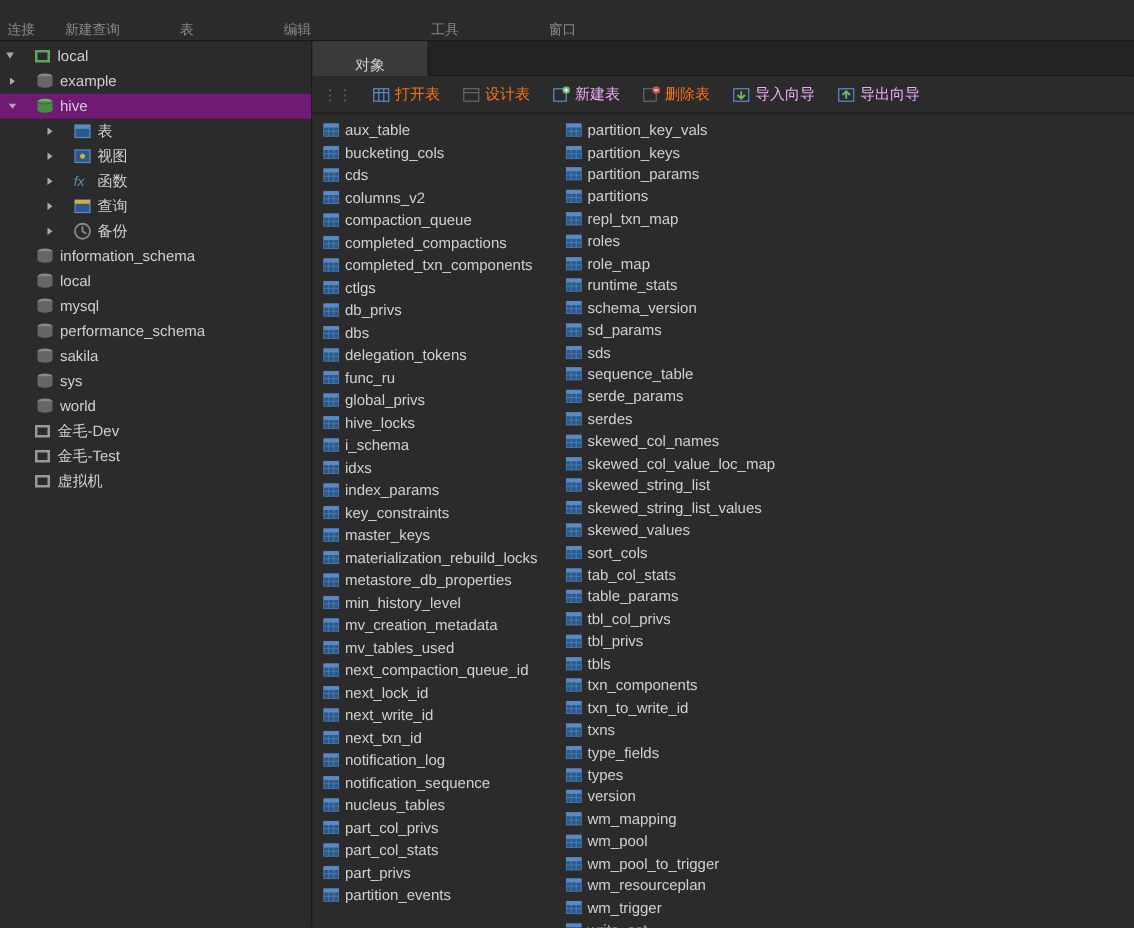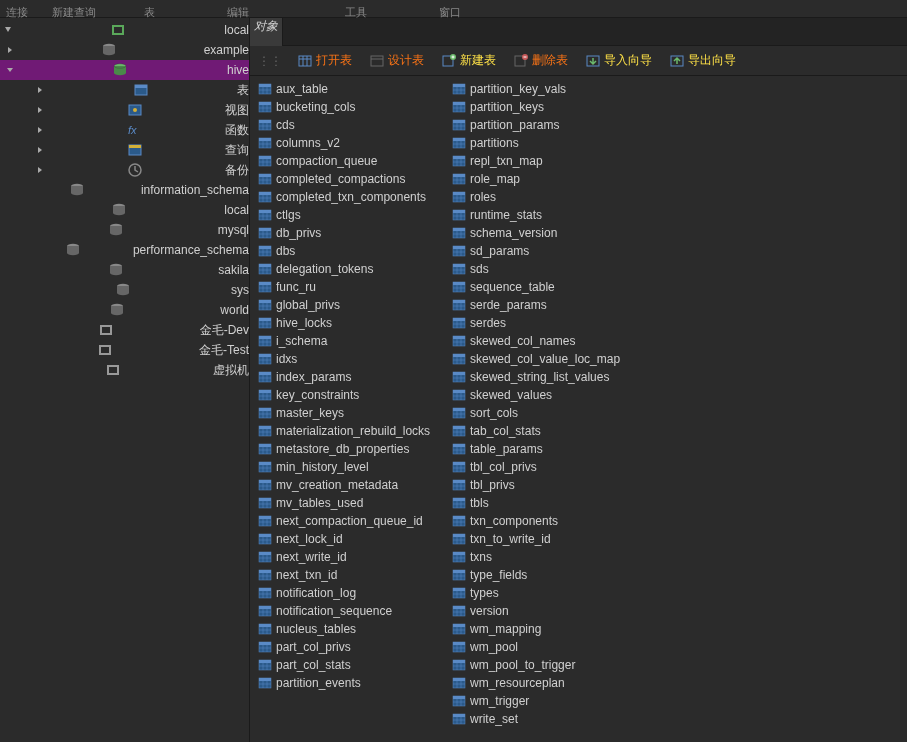--- a/index.html
+++ b/index.html
@@ -1,38 +1,38 @@
 <!DOCTYPE html>
 <html><head>
 <meta charset="utf-8">
 <style>
 * { margin: 0; padding: 0; box-sizing: border-box; font-family: "Microsoft YaHei", "Segoe UI", sans-serif; }
 body { background: #2b2b2b; color: #d0d0d0; font-size: 12px; overflow: hidden; width: 907px; height: 742px; }
 
-.menubar { height: 18px; background: #2b2b2b; display: flex; padding: 5px 6px; gap: 24px; color: #888; font-size: 11px; align-items: flex-start; border-bottom: 1px solid #1a1a1a; }
+.menubar { height: 18px; background: #2b2b2b; display: flex; padding: 16px 6px; gap: 24px; color: #888; font-size: 11px; align-items: flex-start; border-bottom: 1px solid #1a1a1a; }
 .menubar span { white-space: nowrap; }
 
 .main { display: flex; height: 724px; }
 
 .sidebar { width: 250px; background: #2b2b2b; border-right: 1px solid #1a1a1a; overflow-y: auto; padding-top: 2px; }
-.tree-row { display: flex; align-items: center; height: 20px; padding-left: 4px; cursor: pointer; white-space: nowrap; justify-content: space-between; }
+.tree-row { display: flex; align-items: center; height: 20px; padding-left: 4px; cursor: pointer; white-space: nowrap; }
 .tree-row.selected { background: #701a75; }
 .tree-arrow { width: 12px; height: 12px; display: inline-flex; align-items: center; justify-content: center; flex: 0 0 12px; }
 .tree-arrow svg { width: 8px; height: 8px; }
-.tree-icon { width: 16px; height: 16px; margin: 0 4px 0 2px; display: inline-flex; align-items: center; justify-content: center; flex: 0 0 16px; }
+.tree-icon { width: 16px; height: 16px; margin: 0 4px 0 12px; display: inline-flex; align-items: center; justify-content: center; flex: 0 0 16px; }
 .indent0 { padding-left: 2px; }
 .indent1 { padding-left: 4px; }
 .indent2 { padding-left: 34px; }
 
 .content { flex: 1; background: #2b2b2b; display: flex; flex-direction: column; }
 .tabbar { height: 28px; background: #232323; display: flex; border-bottom: 1px solid #1a1a1a; }
-.tab { height: 28px; padding: 0 4px; display: flex; align-items: flex-start; background: #3a3a3a; border-right: 1px solid #1a1a1a; font-size: 12px; font-style: italic; }
+.tab { height: 28px; padding: 0 34px; display: flex; align-items: flex-end; background: #3a3a3a; border-right: 1px solid #1a1a1a; font-size: 12px; }
 
 .toolbar { height: 30px; background: #2b2b2b; display: flex; align-items: center; padding: 0 8px; gap: 6px; border-bottom: 1px solid #1a1a1a; }
-.tool-btn { display: flex; align-items: center; gap: 4px; padding: 2px 6px; color: #fde047; cursor: pointer; }
+.tool-btn { display: flex; align-items: center; gap: 4px; padding: 2px 6px; color: #f0abfc; cursor: pointer; }
 .tool-btn.disabled { color: #f97316; }
 .tool-btn .ticon { width: 14px; height: 14px; display: inline-flex; align-items: center; justify-content: center; }
 
 .table-grid { flex: 1; overflow: auto; padding: 4px 6px; display: flex; flex-direction: row; gap: 0; flex-wrap: nowrap; align-content: flex-start; }
 .table-col { display: flex; flex-direction: column; width: 194px; }
 .table-item { display: flex; align-items: center; height: 18px; gap: 4px; cursor: pointer; padding-left: 2px; }
 .table-item .ticon { width: 14px; height: 14px; flex: 0 0 14px; display: inline-flex; align-items: center; justify-content: center; }
 
 svg { display: block; }
 </style>
@@ -749,20 +749,32 @@
           <div class="table-item">
             <span class="ticon">
               <svg viewBox="0 0 14 14">
                 <rect x="1" y="2" width="12" height="10" fill="#2b5a8a" stroke="#5a8ac6" stroke-width="0.5"></rect>
                 <rect x="1" y="2" width="12" height="3" fill="#5a8ac6"></rect>
                 <line x1="5" y1="2" x2="5" y2="12" stroke="#5a8ac6" stroke-width="0.5"></line>
                 <line x1="9" y1="2" x2="9" y2="12" stroke="#5a8ac6" stroke-width="0.5"></line>
                 <line x1="1" y1="8" x2="13" y2="8" stroke="#5a8ac6" stroke-width="0.5"></line>
               </svg>
             </span>
+            <span>part_privs</span>
+          </div>
+          <div class="table-item">
+            <span class="ticon">
+              <svg viewBox="0 0 14 14">
+                <rect x="1" y="2" width="12" height="10" fill="#2b5a8a" stroke="#5a8ac6" stroke-width="0.5"></rect>
+                <rect x="1" y="2" width="12" height="3" fill="#5a8ac6"></rect>
+                <line x1="5" y1="2" x2="5" y2="12" stroke="#5a8ac6" stroke-width="0.5"></line>
+                <line x1="9" y1="2" x2="9" y2="12" stroke="#5a8ac6" stroke-width="0.5"></line>
+                <line x1="1" y1="8" x2="13" y2="8" stroke="#5a8ac6" stroke-width="0.5"></line>
+              </svg>
+            </span>
             <span>partition_events</span>
           </div>
         </div>
       <div class="table-col" id="tcol2">
           <div class="table-item">
             <span class="ticon">
               <svg viewBox="0 0 14 14">
                 <rect x="1" y="2" width="12" height="10" fill="#2b5a8a" stroke="#5a8ac6" stroke-width="0.5"></rect>
                 <rect x="1" y="2" width="12" height="3" fill="#5a8ac6"></rect>
                 <line x1="5" y1="2" x2="5" y2="12" stroke="#5a8ac6" stroke-width="0.5"></line>
@@ -823,44 +835,44 @@
           <div class="table-item">
             <span class="ticon">
               <svg viewBox="0 0 14 14">
                 <rect x="1" y="2" width="12" height="10" fill="#2b5a8a" stroke="#5a8ac6" stroke-width="0.5"></rect>
                 <rect x="1" y="2" width="12" height="3" fill="#5a8ac6"></rect>
                 <line x1="5" y1="2" x2="5" y2="12" stroke="#5a8ac6" stroke-width="0.5"></line>
                 <line x1="9" y1="2" x2="9" y2="12" stroke="#5a8ac6" stroke-width="0.5"></line>
                 <line x1="1" y1="8" x2="13" y2="8" stroke="#5a8ac6" stroke-width="0.5"></line>
               </svg>
             </span>
+            <span>roles</span>
+          </div>
+          <div class="table-item">
+            <span class="ticon">
+              <svg viewBox="0 0 14 14">
+                <rect x="1" y="2" width="12" height="10" fill="#2b5a8a" stroke="#5a8ac6" stroke-width="0.5"></rect>
+                <rect x="1" y="2" width="12" height="3" fill="#5a8ac6"></rect>
+                <line x1="5" y1="2" x2="5" y2="12" stroke="#5a8ac6" stroke-width="0.5"></line>
+                <line x1="9" y1="2" x2="9" y2="12" stroke="#5a8ac6" stroke-width="0.5"></line>
+                <line x1="1" y1="8" x2="13" y2="8" stroke="#5a8ac6" stroke-width="0.5"></line>
+              </svg>
+            </span>
             <span>role_map</span>
           </div>
           <div class="table-item">
             <span class="ticon">
               <svg viewBox="0 0 14 14">
                 <rect x="1" y="2" width="12" height="10" fill="#2b5a8a" stroke="#5a8ac6" stroke-width="0.5"></rect>
                 <rect x="1" y="2" width="12" height="3" fill="#5a8ac6"></rect>
                 <line x1="5" y1="2" x2="5" y2="12" stroke="#5a8ac6" stroke-width="0.5"></line>
                 <line x1="9" y1="2" x2="9" y2="12" stroke="#5a8ac6" stroke-width="0.5"></line>
                 <line x1="1" y1="8" x2="13" y2="8" stroke="#5a8ac6" stroke-width="0.5"></line>
               </svg>
             </span>
-            <span>roles</span>
-          </div>
-          <div class="table-item">
-            <span class="ticon">
-              <svg viewBox="0 0 14 14">
-                <rect x="1" y="2" width="12" height="10" fill="#2b5a8a" stroke="#5a8ac6" stroke-width="0.5"></rect>
-                <rect x="1" y="2" width="12" height="3" fill="#5a8ac6"></rect>
-                <line x1="5" y1="2" x2="5" y2="12" stroke="#5a8ac6" stroke-width="0.5"></line>
-                <line x1="9" y1="2" x2="9" y2="12" stroke="#5a8ac6" stroke-width="0.5"></line>
-                <line x1="1" y1="8" x2="13" y2="8" stroke="#5a8ac6" stroke-width="0.5"></line>
-              </svg>
-            </span>
             <span>runtime_stats</span>
           </div>
           <div class="table-item">
             <span class="ticon">
               <svg viewBox="0 0 14 14">
                 <rect x="1" y="2" width="12" height="10" fill="#2b5a8a" stroke="#5a8ac6" stroke-width="0.5"></rect>
                 <rect x="1" y="2" width="12" height="3" fill="#5a8ac6"></rect>
                 <line x1="5" y1="2" x2="5" y2="12" stroke="#5a8ac6" stroke-width="0.5"></line>
                 <line x1="9" y1="2" x2="9" y2="12" stroke="#5a8ac6" stroke-width="0.5"></line>
                 <line x1="1" y1="8" x2="13" y2="8" stroke="#5a8ac6" stroke-width="0.5"></line>
@@ -944,20 +956,32 @@
             <span class="ticon">
               <svg viewBox="0 0 14 14">
                 <rect x="1" y="2" width="12" height="10" fill="#2b5a8a" stroke="#5a8ac6" stroke-width="0.5"></rect>
                 <rect x="1" y="2" width="12" height="3" fill="#5a8ac6"></rect>
                 <line x1="5" y1="2" x2="5" y2="12" stroke="#5a8ac6" stroke-width="0.5"></line>
                 <line x1="9" y1="2" x2="9" y2="12" stroke="#5a8ac6" stroke-width="0.5"></line>
                 <line x1="1" y1="8" x2="13" y2="8" stroke="#5a8ac6" stroke-width="0.5"></line>
               </svg>
             </span>
             <span>skewed_col_value_loc_map</span>
+          </div>
+          <div class="table-item">
+            <span class="ticon">
+              <svg viewBox="0 0 14 14">
+                <rect x="1" y="2" width="12" height="10" fill="#2b5a8a" stroke="#5a8ac6" stroke-width="0.5"></rect>
+                <rect x="1" y="2" width="12" height="3" fill="#5a8ac6"></rect>
+                <line x1="5" y1="2" x2="5" y2="12" stroke="#5a8ac6" stroke-width="0.5"></line>
+                <line x1="9" y1="2" x2="9" y2="12" stroke="#5a8ac6" stroke-width="0.5"></line>
+                <line x1="1" y1="8" x2="13" y2="8" stroke="#5a8ac6" stroke-width="0.5"></line>
+              </svg>
+            </span>
+            <span>skewed_string_list</span>
           </div>
           <div class="table-item">
             <span class="ticon">
               <svg viewBox="0 0 14 14">
                 <rect x="1" y="2" width="12" height="10" fill="#2b5a8a" stroke="#5a8ac6" stroke-width="0.5"></rect>
                 <rect x="1" y="2" width="12" height="3" fill="#5a8ac6"></rect>
                 <line x1="5" y1="2" x2="5" y2="12" stroke="#5a8ac6" stroke-width="0.5"></line>
                 <line x1="9" y1="2" x2="9" y2="12" stroke="#5a8ac6" stroke-width="0.5"></line>
                 <line x1="1" y1="8" x2="13" y2="8" stroke="#5a8ac6" stroke-width="0.5"></line>
               </svg>

